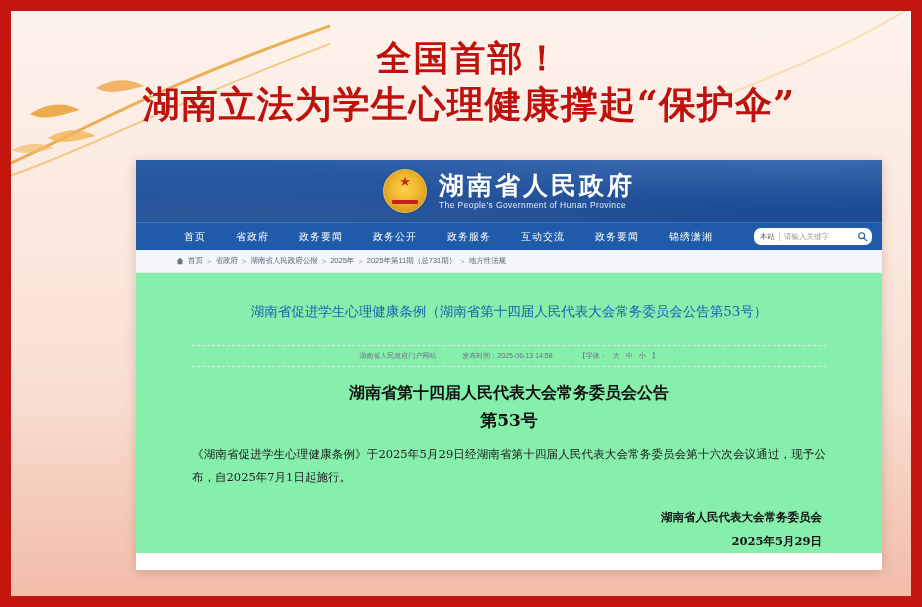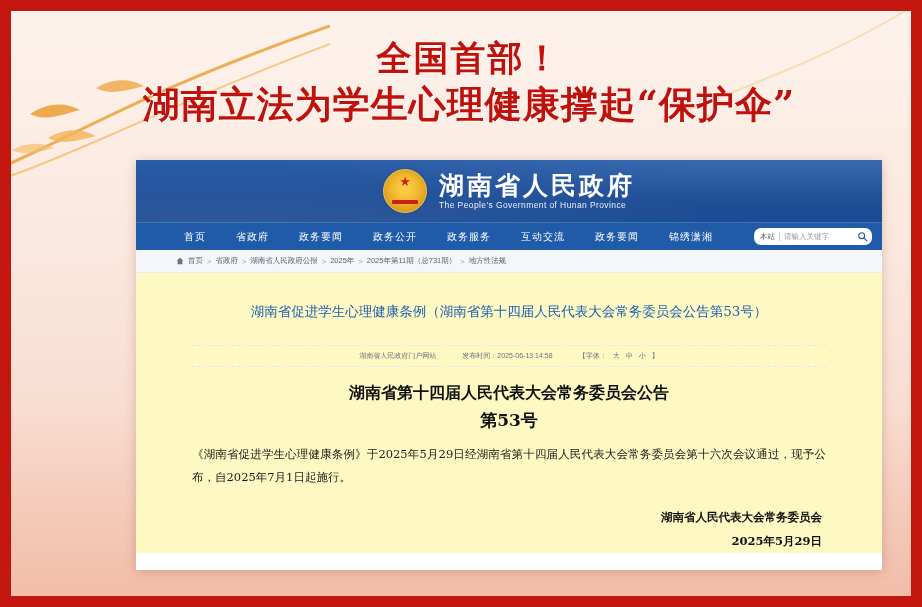--- a/index.html
+++ b/index.html
@@ -229,21 +229,21 @@
     margin-right: 4px;
     flex: 0 0 auto;
   }
   .crumb span.sep {
     margin: 0 4px;
     color: #9aa2ad;
   }
   
   .article {
     padding: 26px 56px 0 56px;
-    background: #fef9c3;
+    background: #86efac;
   }
   .art-title {
     text-align: center;
     font-family: "DejaVu Serif", serif;
     font-size: 13.5px;
     line-height: 24px;
     color: #1c5fb0;
     font-weight: normal;
   }
   .art-meta {

